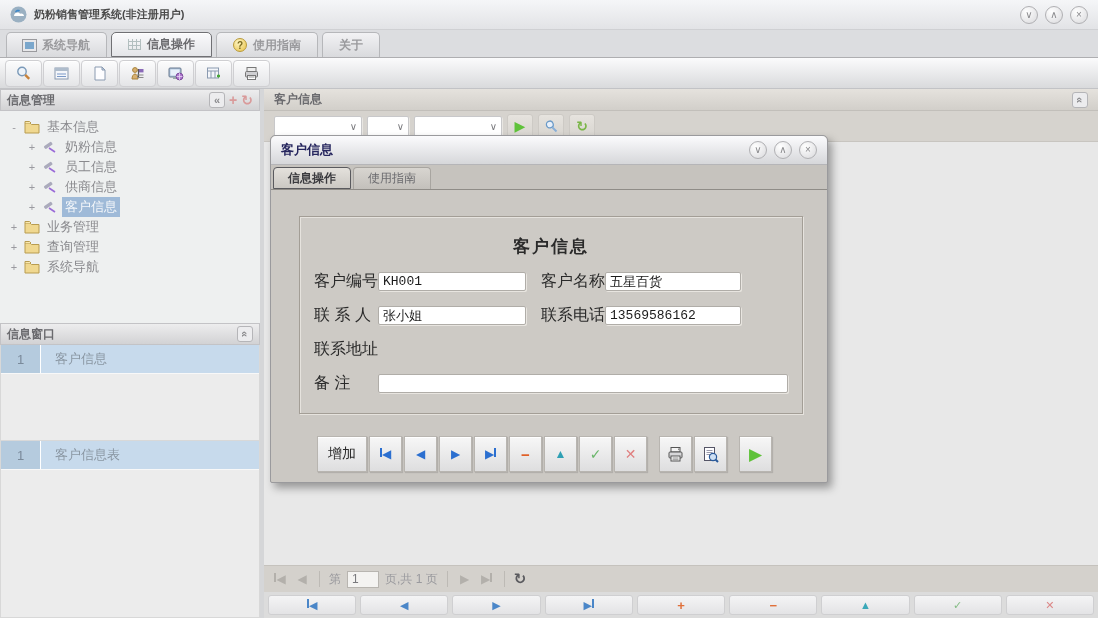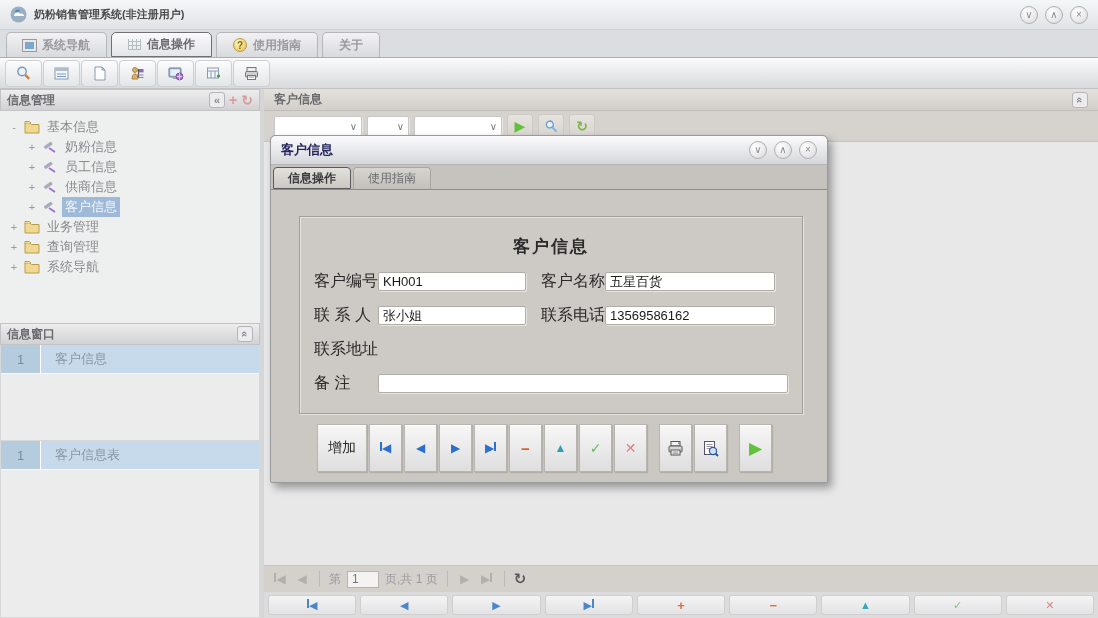--- a/index.html
+++ b/index.html
@@ -82,25 +82,25 @@
   .dlg-titlebar { height:29px; background:linear-gradient(#fbfbfd,#d6d7da); border-bottom:1px solid #b5b5b8; border-radius:5px 5px 0 0; display:flex; align-items:center; padding:0 10px; }
   .dlg-title { font-weight:bold; color:#26265e; font-size:13px; flex:1; }
   .dlg-tabs { height:24px; background:#c6c3be; display:flex; align-items:flex-end; padding:2px 2px 0 2px; gap:2px; }
   .dlg-tab { height:22px; padding:0 14px; display:flex; align-items:center; border:1px solid #a8a5a0; border-bottom:none; border-radius:4px 4px 0 0; background:linear-gradient(#d8d5d0,#c3c0bb); color:#6a6a6e; }
   .dlg-tab.active { border:1px solid #5a5a5e; background:linear-gradient(#e4e1dc,#cbc8c3); font-weight:bold; color:#3a3a3e; }
   .dlg-body { flex:1; position:relative; border-top:1px solid #8f8c87; }
   .groupbox { position:absolute; left:28px; right:24px; top:26px; height:198px; border:1px solid #a39e96; background:#cdcac5; box-shadow:inset 1px 1px 0 #e6e3de, 1px 1px 0 #e6e3de; padding:0 14px; }
   .gb-title { text-align:center; font-size:17px; font-weight:bold; color:#2a2a2a; margin-top:18px; letter-spacing:2px; }
   .frm-row { display:flex; align-items:center; margin-top:13px; }
   .frm-label { width:64px; font-size:16px; color:#2a2a2a; flex:none; }
-  .frm-input { height:19px; border:1px solid #b0ada8; border-radius:2px; background:#fff; padding:0 4px; font-size:13px; color:#1a1a1a; box-shadow:1px 1px 0 #e8e5e0; font-family:Liberation Sans, sans-serif; }
-  .w-148 { width:148px; } .w-166 { width:170px; } .w-full { flex:1; }
+  .frm-input { height:19px; border:1px solid #b0ada8; border-radius:2px; background:#fff; padding:0 4px; font-size:13px; color:#1a1a1a; box-shadow:1px 1px 0 #e8e5e0; font-family:Liberation Mono, monospace; }
+  .w-148 { width:148px; } .w-166 { width:136px; } .w-full { flex:1; }
   .frm-gap { width:15px; flex:none; }
   .dlg-toolbar { position:absolute; left:46px; bottom:10px; display:flex; align-items:center; gap:2px; }
-  .dlg-btn { height:48px; width:33px; border:1px solid #b8b5b0; border-radius:0; background:linear-gradient(#f7f7f7,#dededf); display:flex; align-items:center; justify-content:center; box-shadow:inset 0 1px 0 #fff,1px 1px 1px rgba(0,0,0,0.12); font-size:13px; }
+  .dlg-btn { height:36px; width:33px; border:1px solid #b8b5b0; border-radius:0; background:linear-gradient(#f7f7f7,#dededf); display:flex; align-items:center; justify-content:center; box-shadow:inset 0 1px 0 #fff,1px 1px 1px rgba(0,0,0,0.12); font-size:13px; }
   .dlg-btn.wide { width:50px; color:#2a2a2a; font-size:14px; }
   .dlg-btn .nav { color:#2b6fd0; font-size:12px; font-weight:bold; }
   .gap8 { width:8px; }
   .play-glyph { color:#5fc23a; font-size:17px; }
 </style>
 </head>
 <body>
 
 <div class="window">
 

